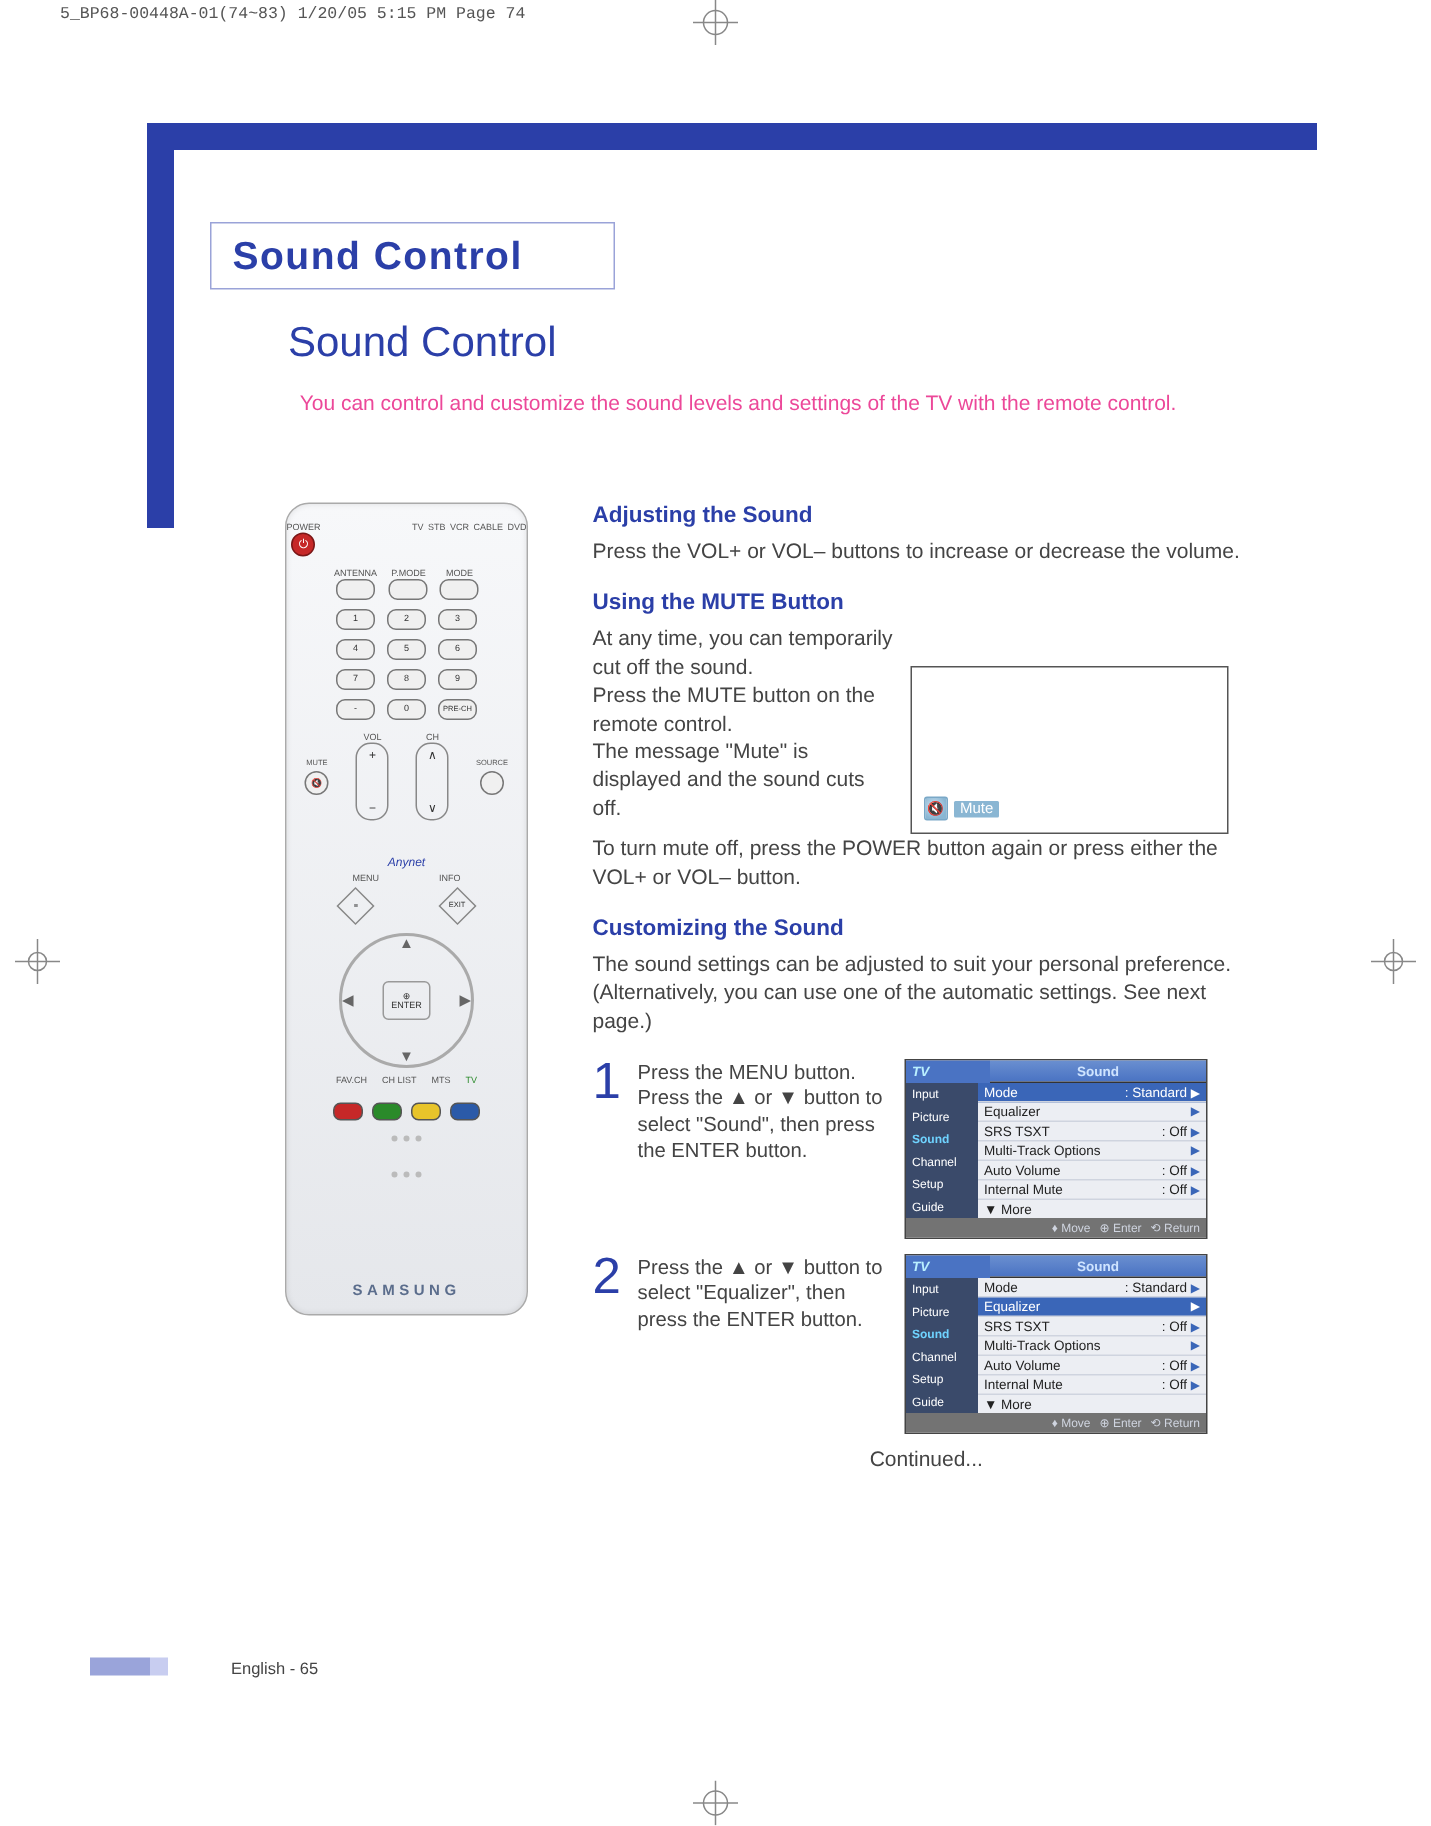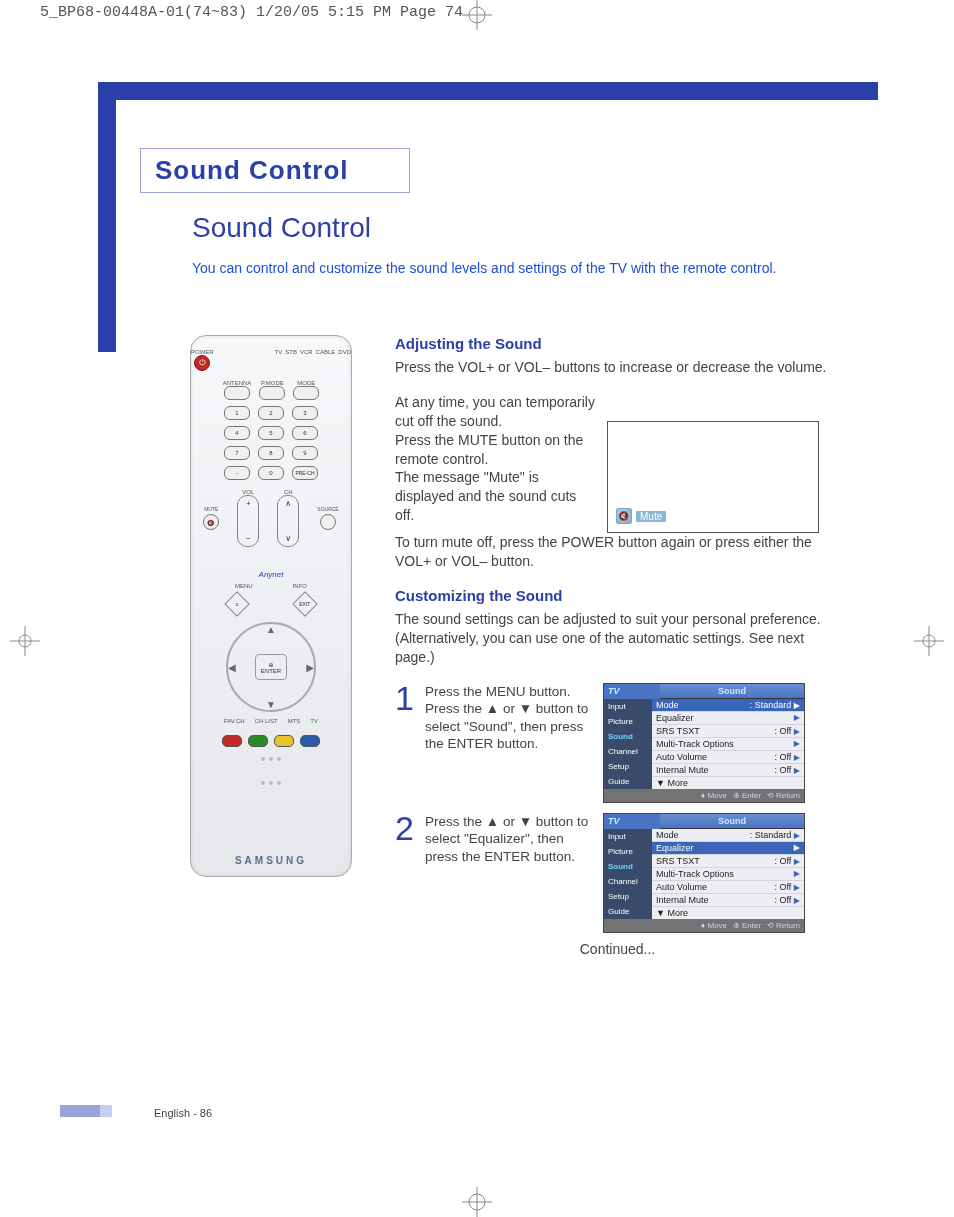--- a/index.html
+++ b/index.html
@@ -11,21 +11,21 @@
     font-size: 13px;
   }
   .page {
     width: 954px;
     height: 1217px;
     position: relative;
     background: #fff;
     overflow: hidden;
   }
   .header-strip {
-    font-size: 15px;
+    font-size: 11px;
     color: #555;
     padding: 4px 40px;
     font-family: "Courier New", monospace;
   }
   .crosshair-top, .crosshair-bottom {
     position: absolute;
     left: 50%;
     transform: translateX(-50%);
     width: 30px; height: 30px;
   }
@@ -69,21 +69,22 @@
     font-family: Arial, sans-serif;
     font-size: 28px;
     color: #2b3fa8;
     font-weight: 200;
   }
   .intro-text {
     position: absolute;
     left: 192px; top: 260px;
     width: 600px;
     font-size: 14px;
-    color: #1d4ed8;
+    color: #ec4899;
+    text-align: center;
   }
   .content-col {
     position: absolute;
     left: 395px; top: 335px;
     width: 445px;
   }
   .sub-heading {
     color: #2b3fa8;
     font-weight: bold;
     font-style: normal;
@@ -420,20 +421,21 @@
         <span></span>
       </div>
 
     <div class="brand-logo">SAMSUNG</div>
   </div>
 
   <div class="content-col">
     <div class="sub-heading">Adjusting the Sound</div>
     <div class="body-text">Press the VOL+ or VOL– buttons to increase or decrease the volume.</div>
 
+    <div class="sub-heading">Using the MUTE Button</div>
     <div class="mute-row">
       <div class="mute-text body-text" style="margin-bottom:8px; white-space:pre-line;">At any time, you can temporarily cut off the sound.
 Press the MUTE button on the remote control.
 The message "Mute" is displayed and the sound cuts off.</div>
       <div class="screen-box">
         <div class="mute-indicator">
           <div class="mute-icon">🔇</div>
           <div class="mute-label">Mute</div>
         </div>
       </div>
@@ -553,14 +555,14 @@
           <span>⟲ <span>Return</span></span>
         </div>
       </div>
     </div>
 
     <div class="continued">Continued...</div>
   </div>
 
   <div class="purple-tab"></div>
   <div class="purple-tab-2"></div>
-  <div class="page-num">English - 86</div>
+  <div class="page-num">English - 65</div>
 </div>
 
 </body></html>

